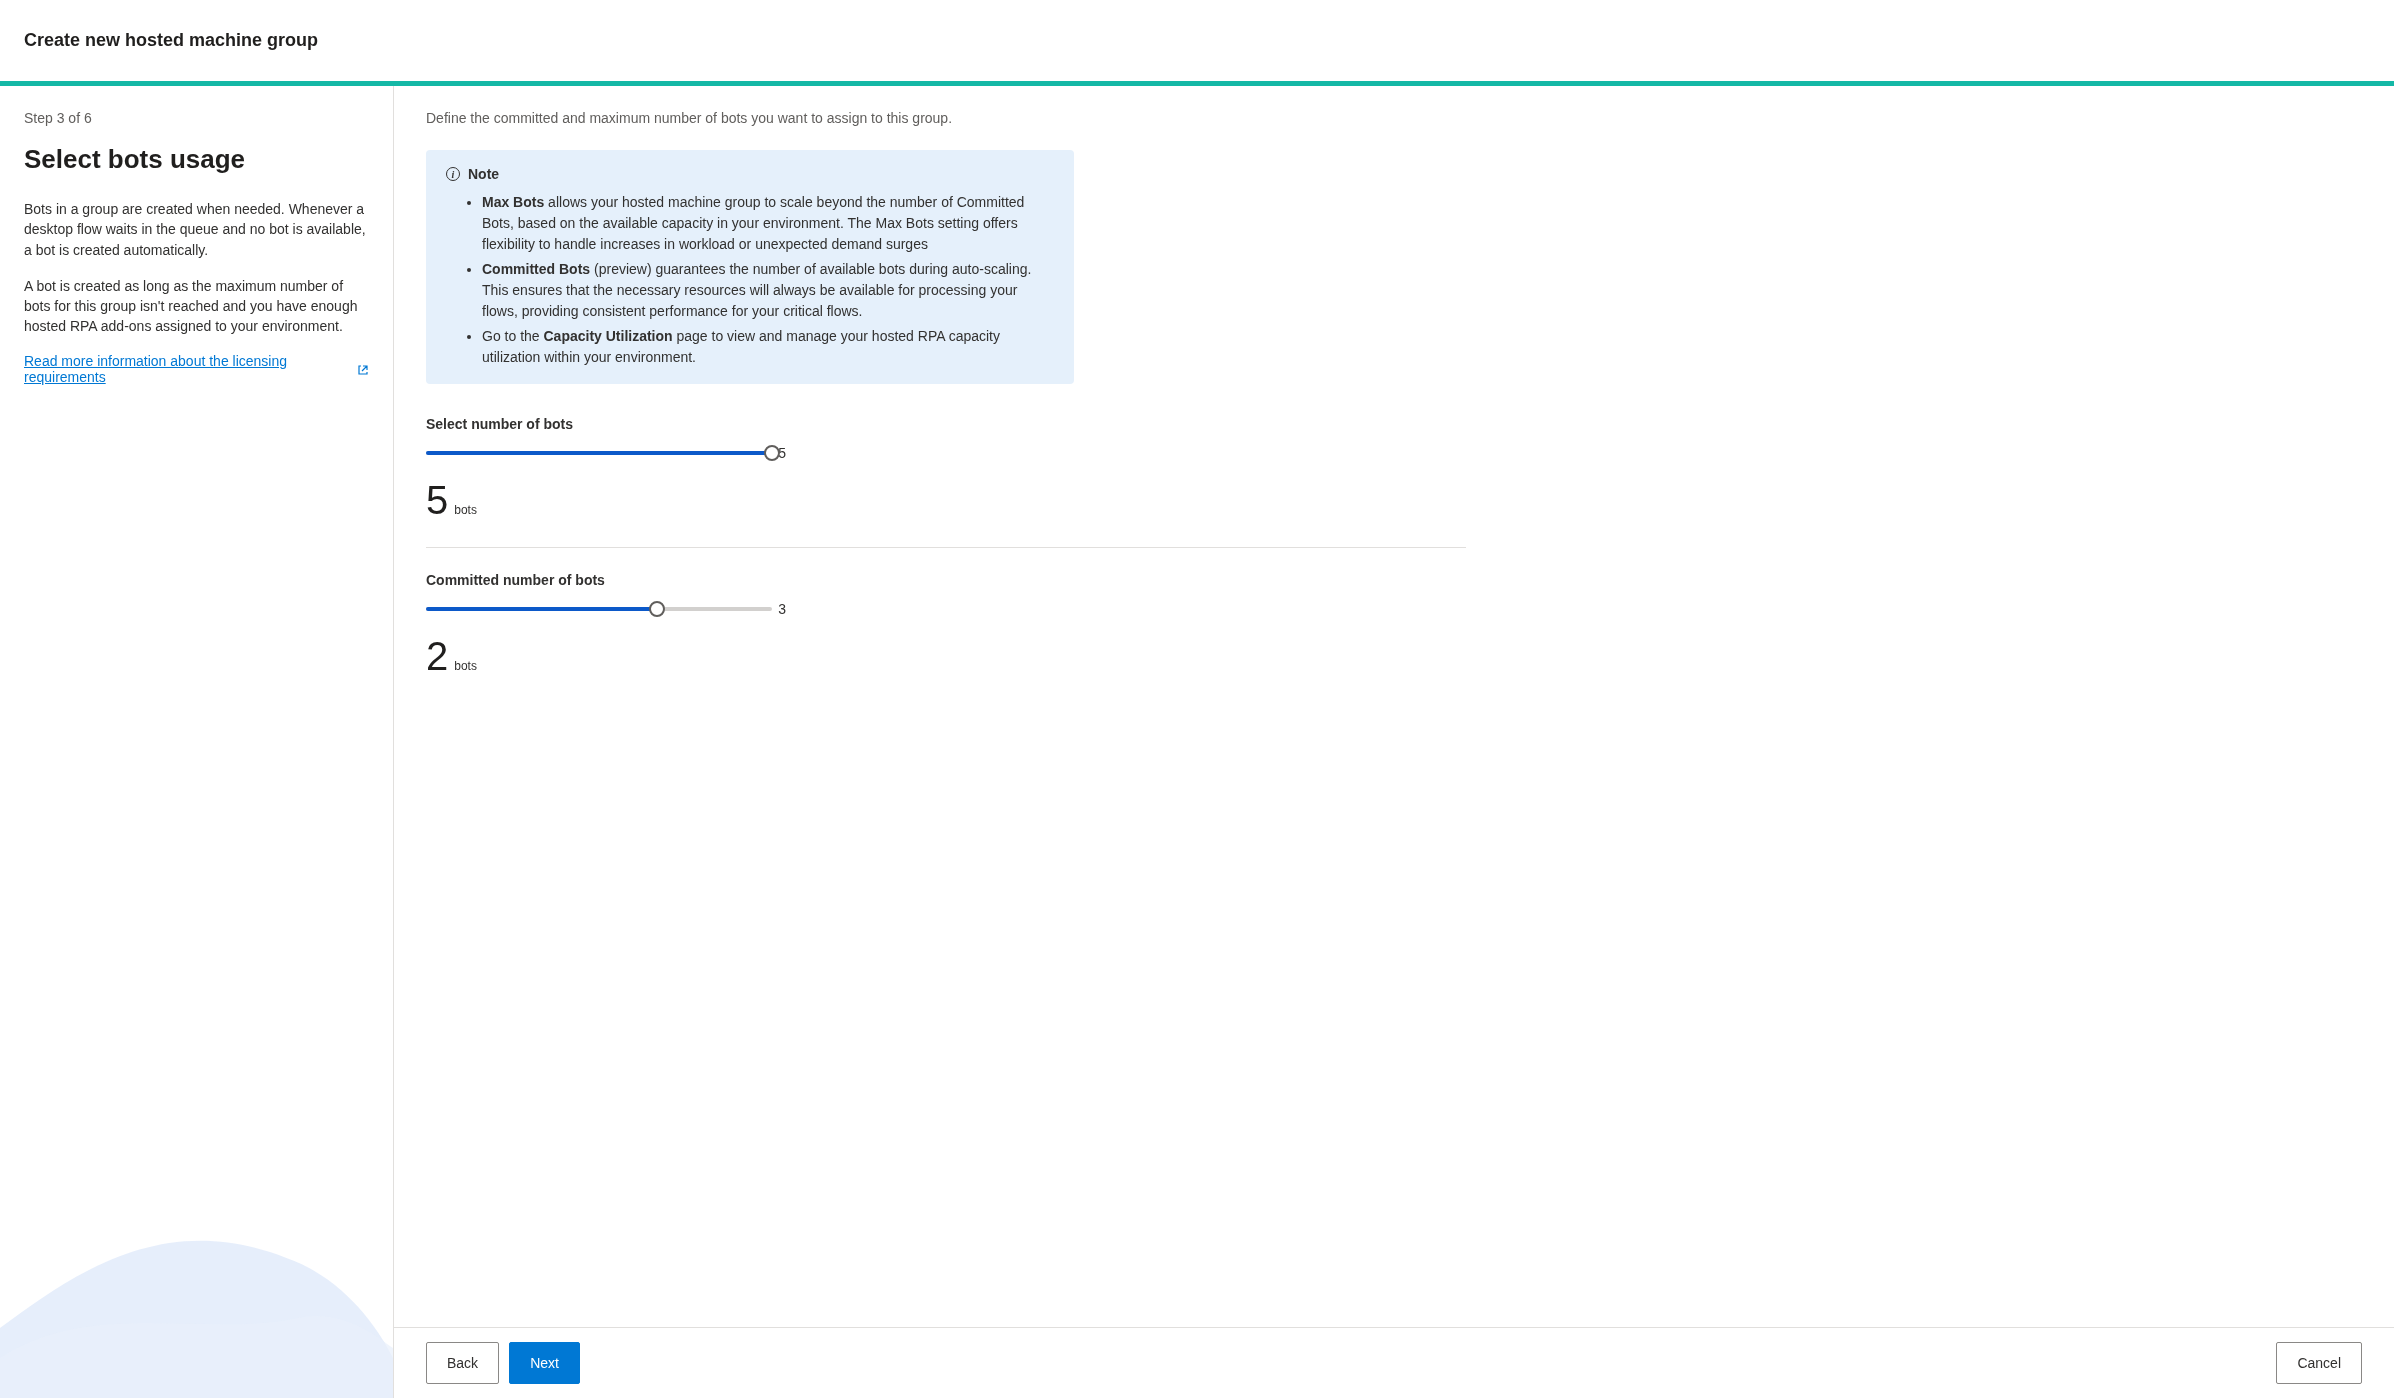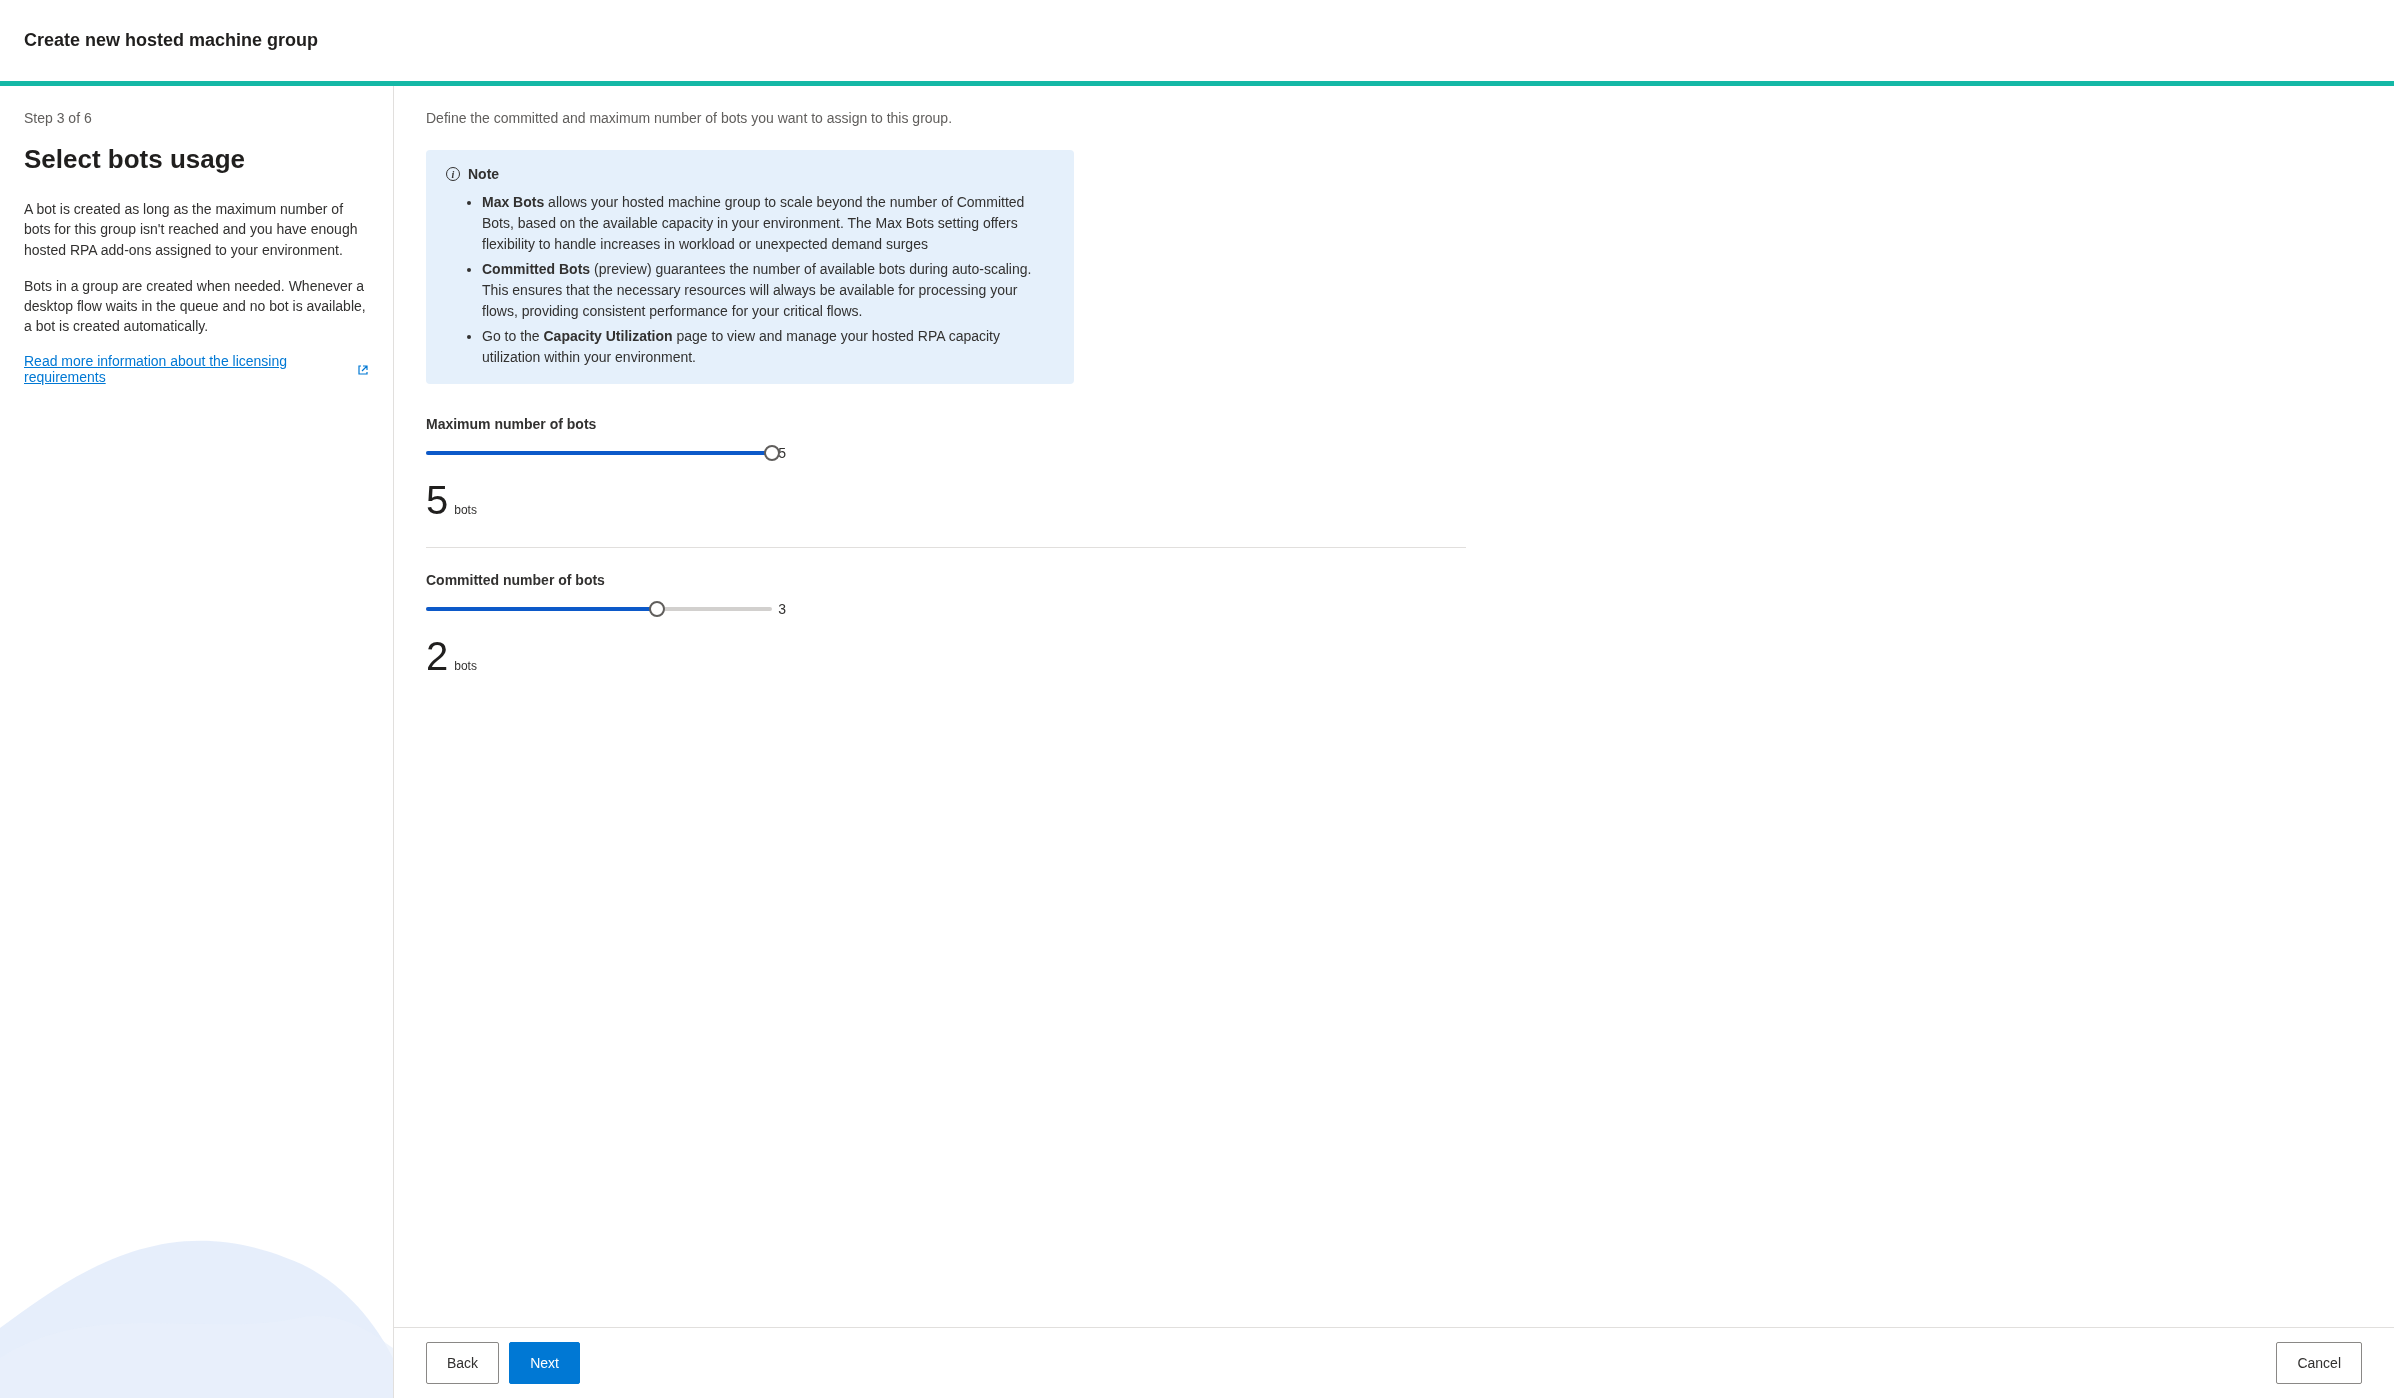--- a/index.html
+++ b/index.html
@@ -240,22 +240,22 @@
 <body>
 
 <div class="header">
   <div class="header-title">Create new hosted machine group</div>
 </div>
 
 <div class="content-area">
   <div class="sidebar">
     <div class="step-indicator">Step 3 of 6</div>
     <h1 class="sidebar-title">Select bots usage</h1>
+    <p class="sidebar-text">Bots in a group are created when needed. Whenever a desktop flow waits in the queue and no bot is available, a bot is created automatically.</p>
     <p class="sidebar-text">A bot is created as long as the maximum number of bots for this group isn't reached and you have enough hosted RPA add-ons assigned to your environment.</p>
-    <p class="sidebar-text">Bots in a group are created when needed. Whenever a desktop flow waits in the queue and no bot is available, a bot is created automatically.</p>
     <a href="#" class="link">
       <span>Read more information about the licensing requirements</span>
       <span class="external-icon">
         <svg viewBox="0 0 12 12" width="12" height="12">
             <path fill="none" stroke="#0078d4" stroke-width="1.2" d="M4 2H2v8h8V8M6 2h4v4M10 2L5 7"></path>
           </svg>
       </span>
     </a>
     <svg class="sidebar-bg" viewBox="0 0 343 200" preserveAspectRatio="none">
       <path d="M0,200 L0,130 C60,80 140,10 250,60 C300,80 330,130 343,160 L343,200 Z" fill="#dbe7f9" opacity="0.7"></path>
@@ -273,21 +273,21 @@
           <span>Note</span>
         </div>
         <ul class="note-list">
           <li><b>Max Bots</b><span> allows your hosted machine group to scale beyond the number of Committed Bots, based on the available capacity in your environment. The Max Bots setting offers flexibility to handle increases in workload or unexpected demand surges</span></li>
           <li><b>Committed Bots</b><span> (preview) guarantees the number of available bots during auto-scaling. This ensures that the necessary resources will always be available for processing your flows, providing consistent performance for your critical flows.</span></li>
           <li><span>Go to the </span><b>Capacity Utilization</b><span> page to view and manage your hosted RPA capacity utilization within your environment.</span></li>
         </ul>
       </div>
 
       <div class="slider-section divider">
-        <div class="slider-label">Maximum number of bots</div>
+        <div class="slider-label">Select number of bots</div>
         <div class="slider-wrapper">
           <div class="slider-track">
             <div class="slider-rail"></div>
             <div class="slider-fill" id="max-fill" style="width: 100%;"></div>
             <div class="slider-thumb" id="max-thumb" style="left: 100%;"></div>
           </div>
           <span class="slider-max-label">5</span>
         </div>
         <div class="slider-value-display">
           <span class="slider-value-number">5</span>

